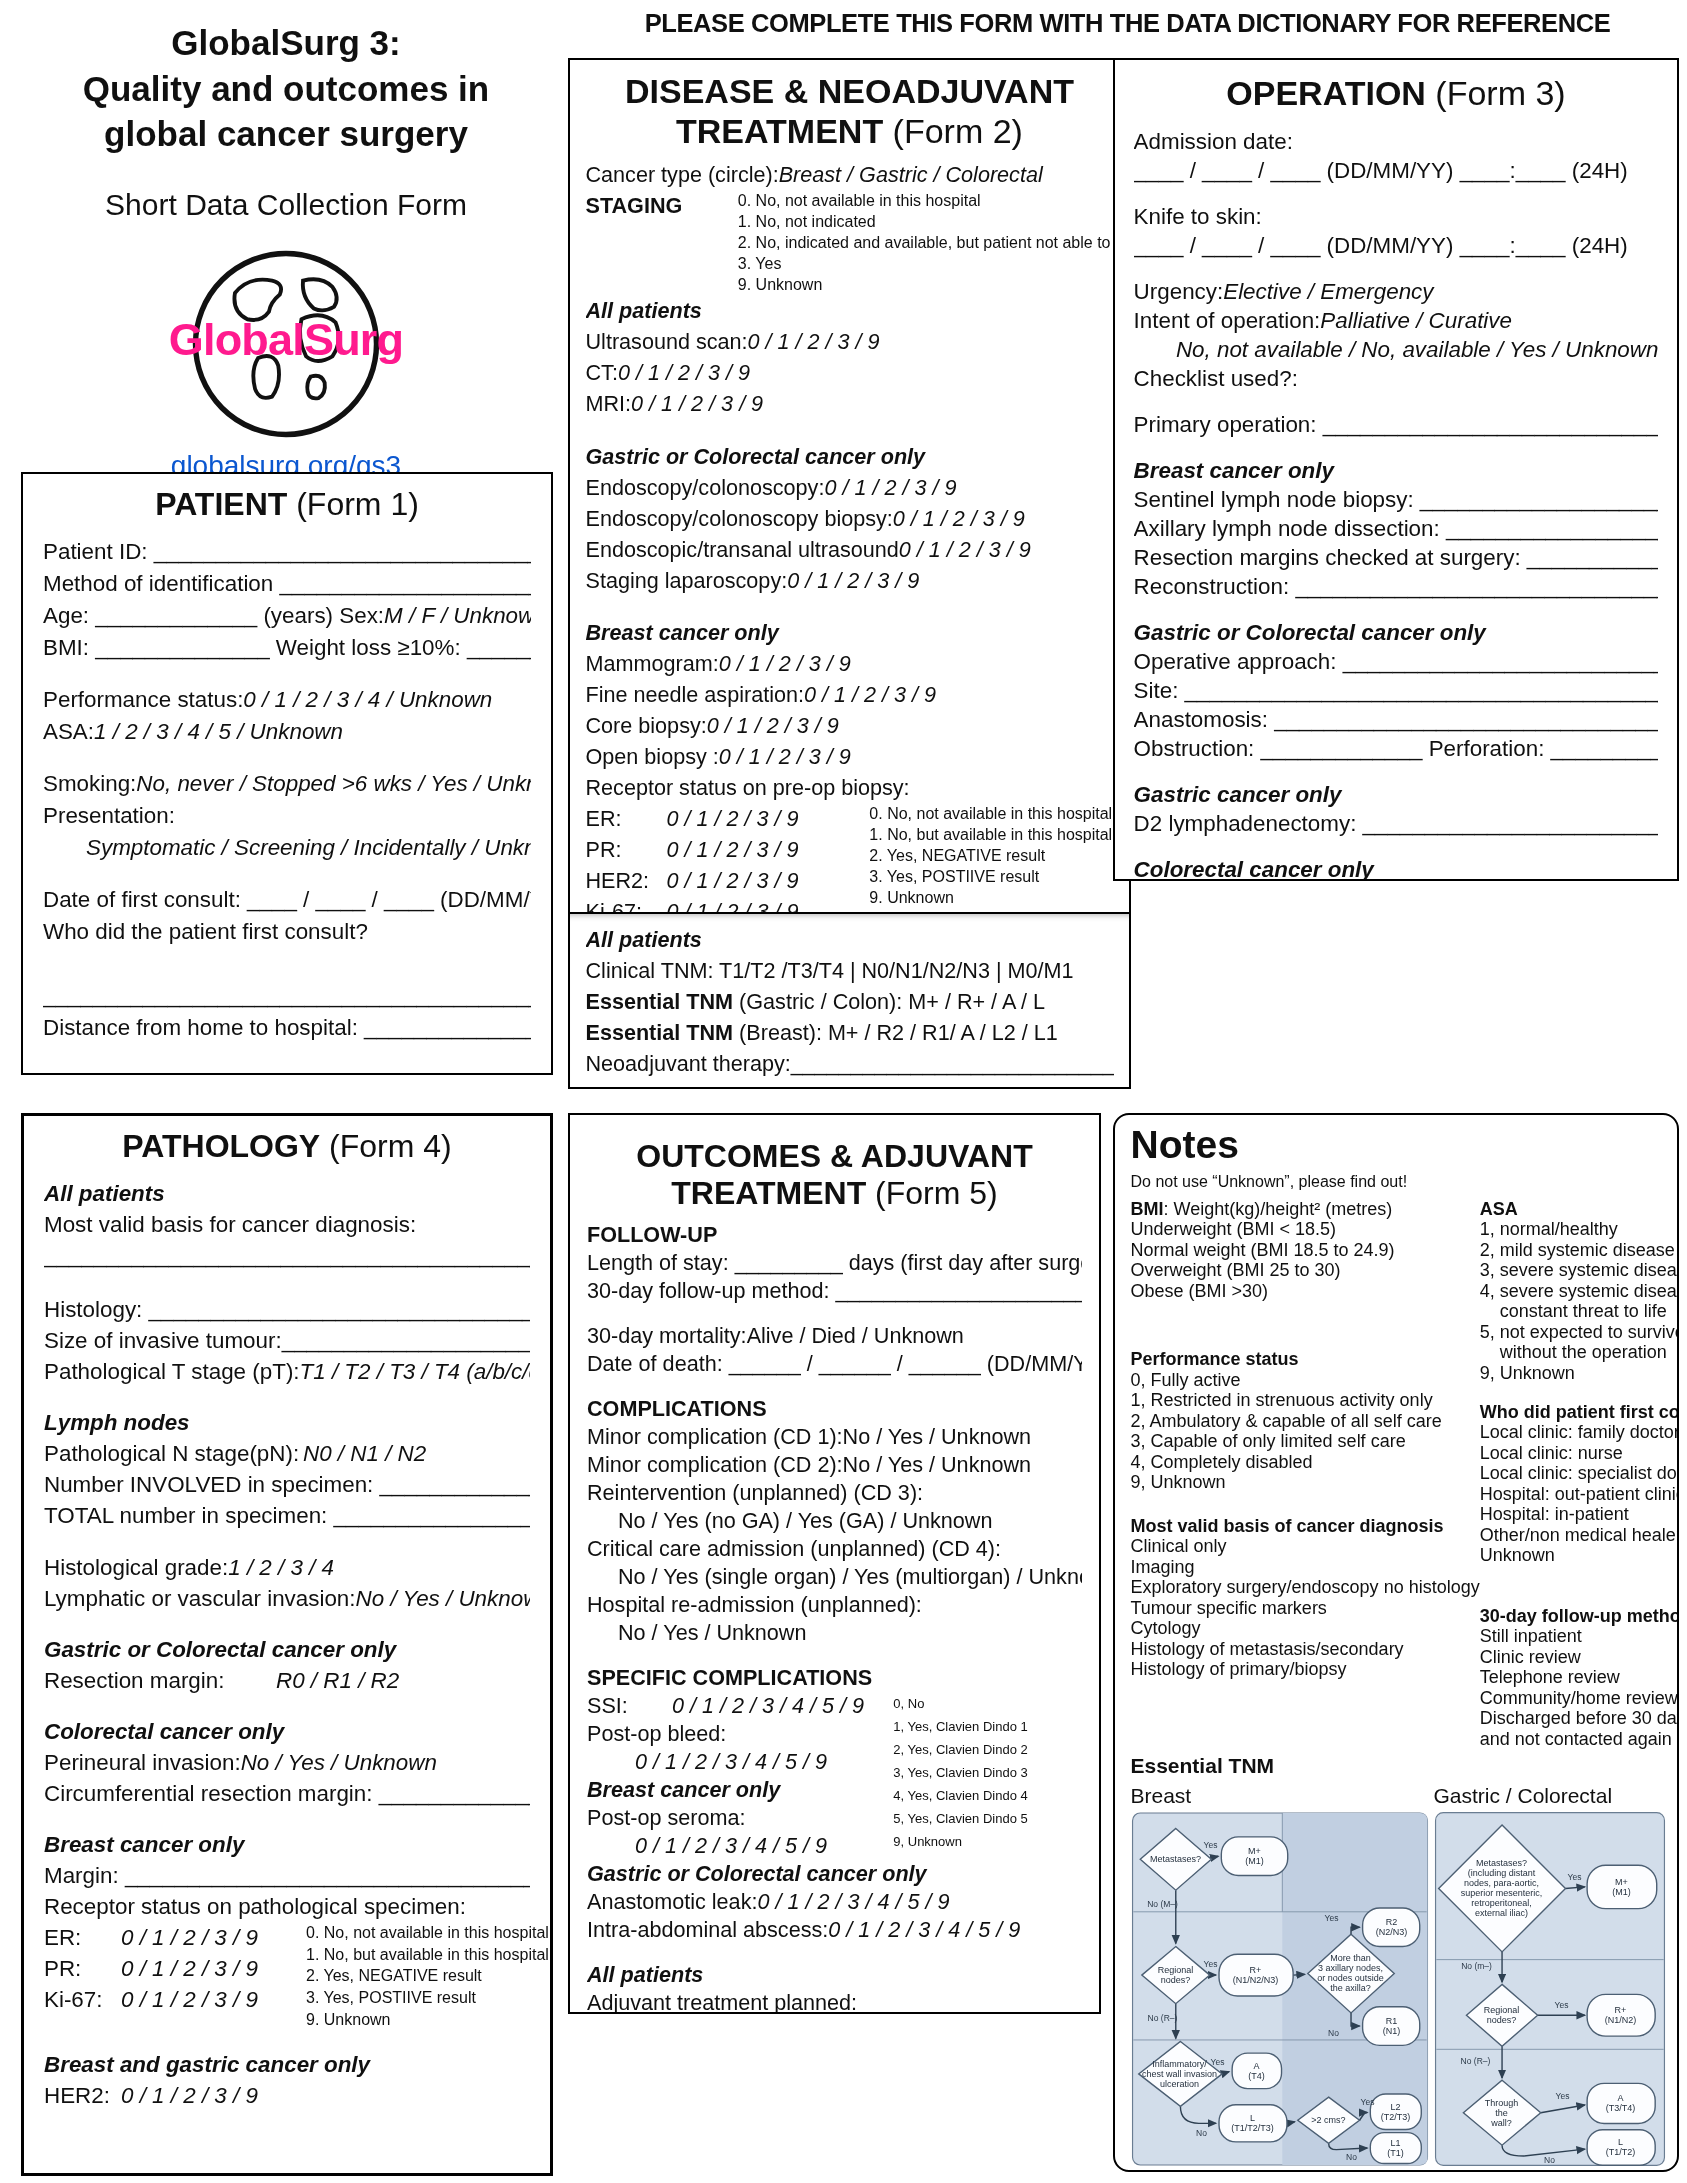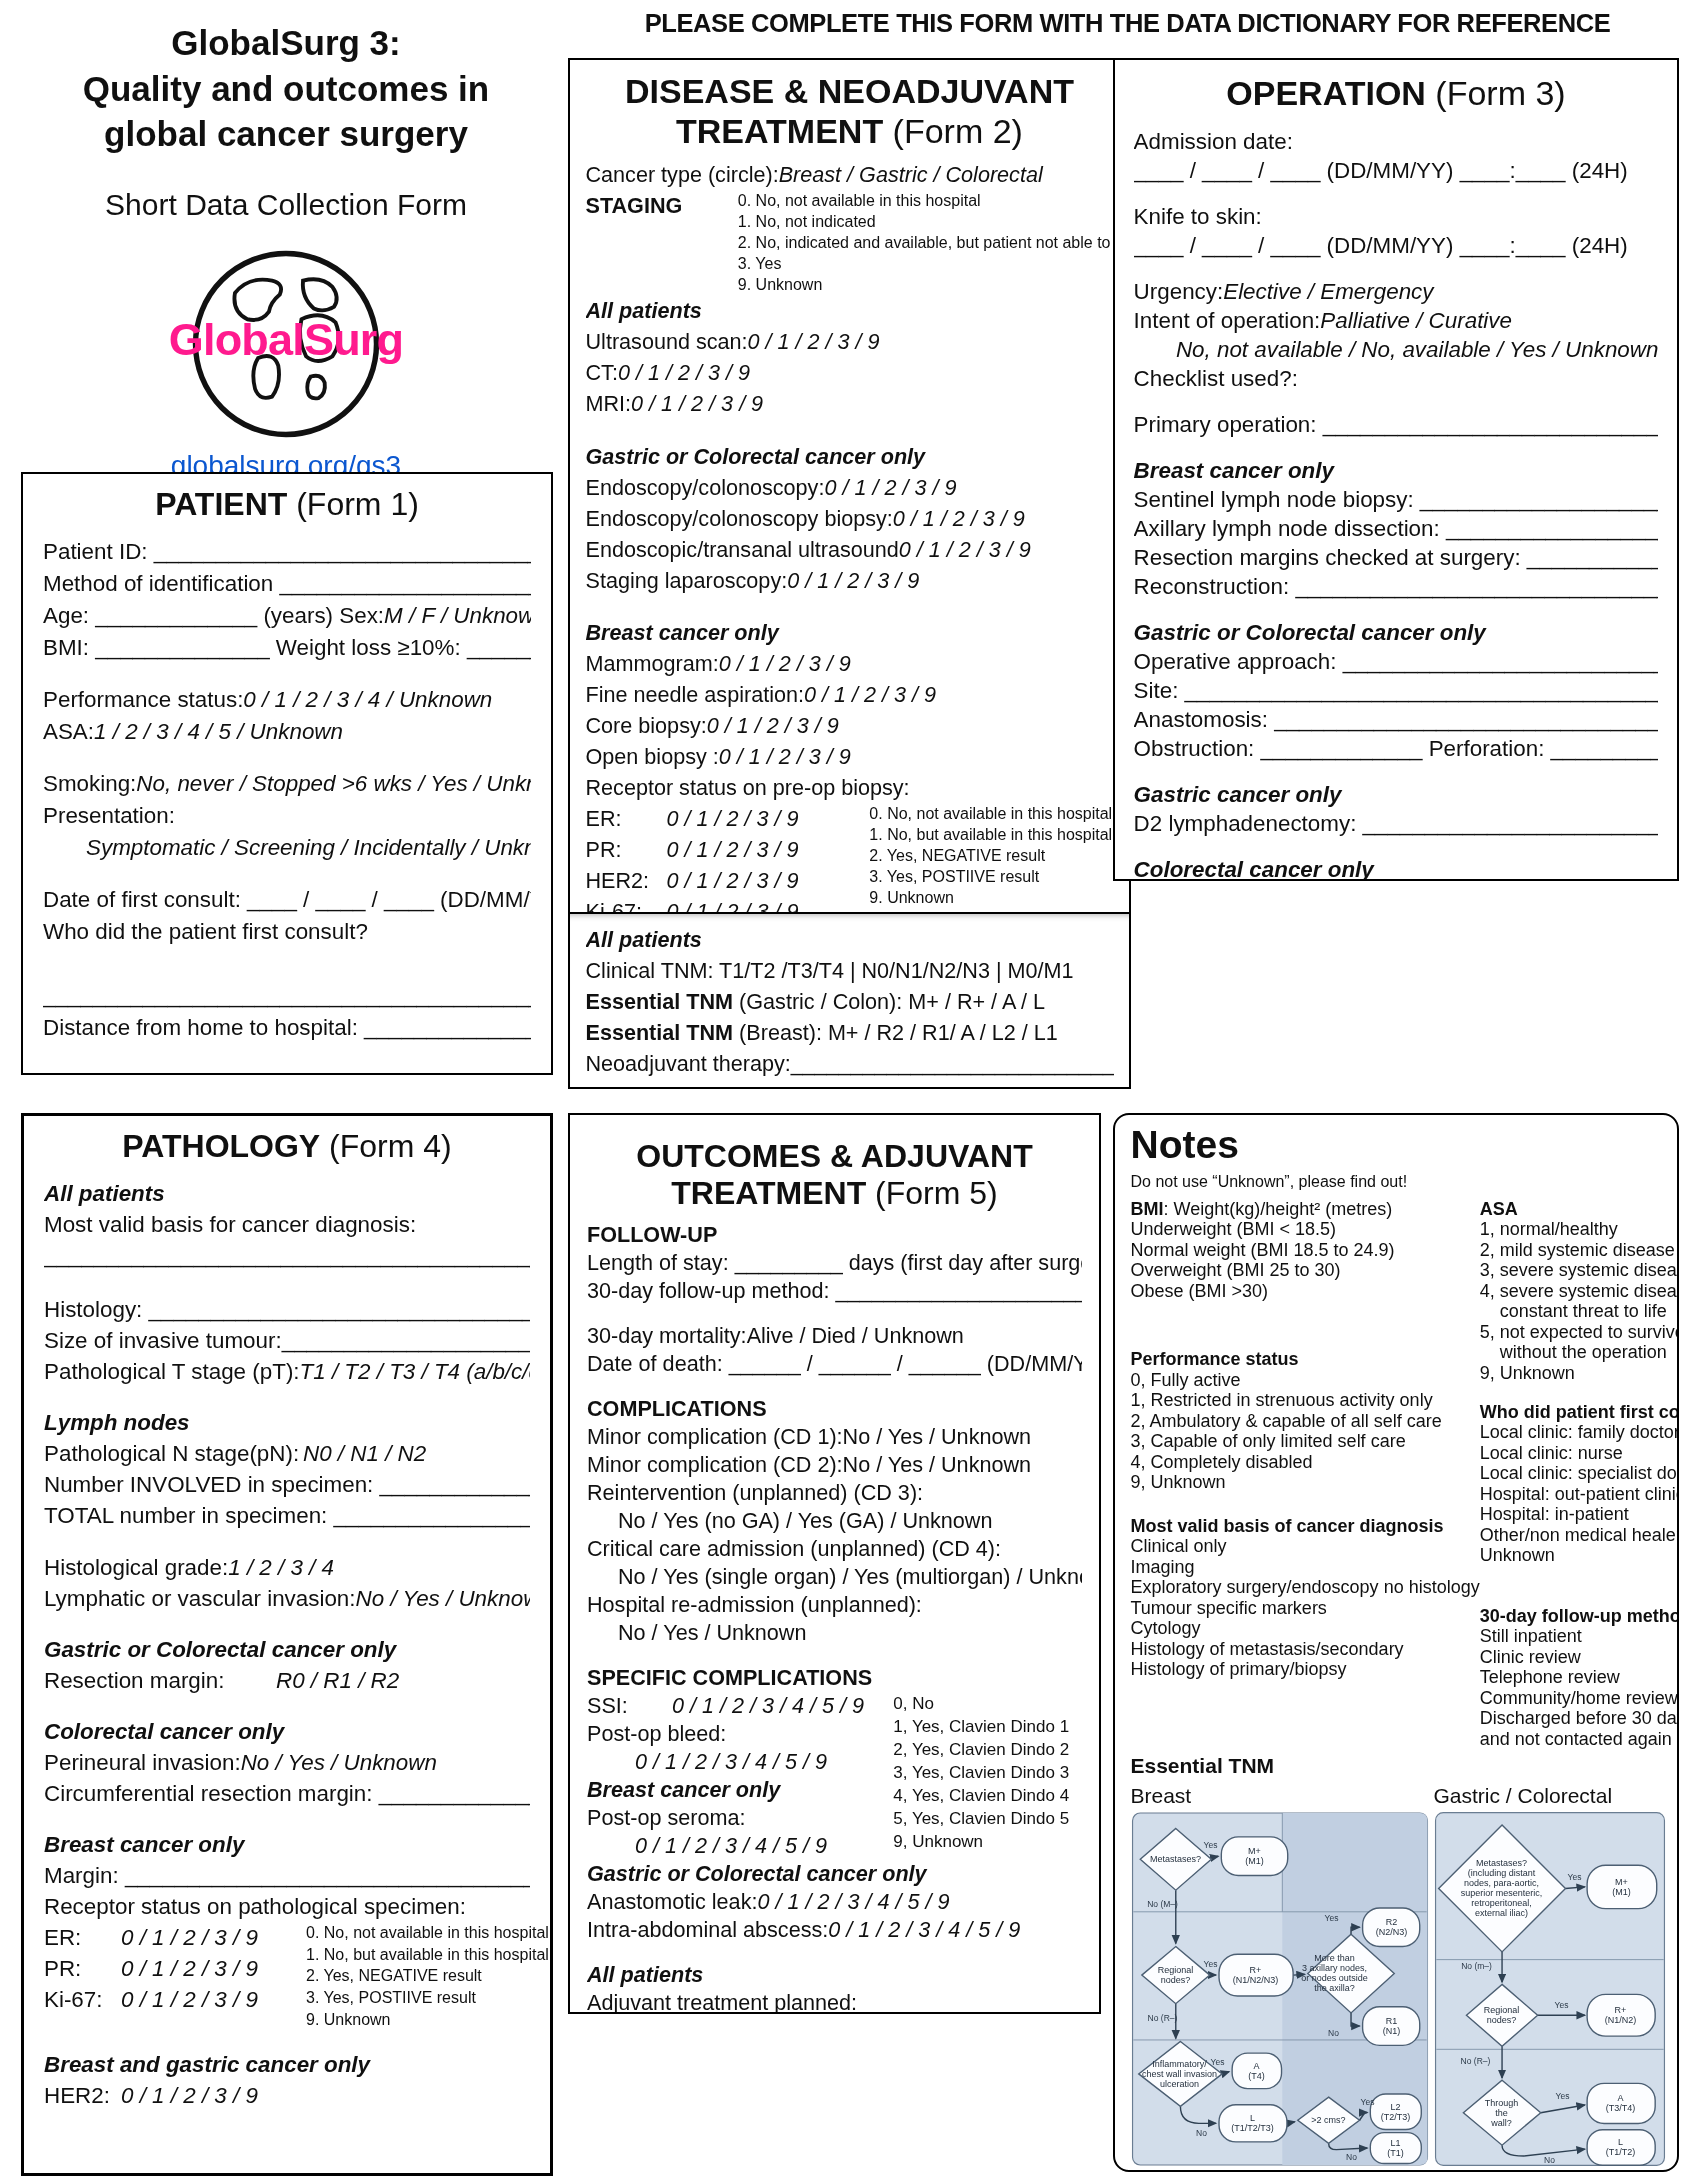--- a/index.html
+++ b/index.html
@@ -48,21 +48,21 @@
   #form3 .box-title{font-size:34px;margin:7.7px 0 14px;}
 
   #form4{left:21px;top:1113px;width:532px;height:1063px;border-width:3.1px;padding:7.7px 20px 0;}
   #form4 .row{font-size:22.4px;line-height:31px;}
   #form4 .box-title{font-size:32px;margin:4.6px 0 12.4px;}
   #form4 .note{font-size:16px;line-height:21.6px;}
 
   #form5{left:568px;top:1113px;width:533px;height:901px;padding:17px 17px 0;}
   #form5 .row{font-size:21.6px;line-height:28px;}
   #form5 .box-title{font-size:32px;line-height:1.15;margin:6.2px 0 9.3px;}
-  #form5 .note{font-size:17px;line-height:23px;}
+  #form5 .note{font-size:13px;line-height:23px;}
 
   #notes{left:1113px;top:1113px;width:566px;height:1059px;padding:6.2px 15.5px 0;border-radius:16px;}
   #notes .n-title{font-size:39px;font-weight:700;margin:1.5px 0 6.2px;}
   #notes .n-sub{font-size:16px;margin-bottom:8px;}
   #notes .row{font-size:18px;line-height:20.5px;overflow:visible;}
   #notes .row.bh{font-size:18px;}
   #notes .ncols{display:flex;}
   #notes .ncol-l{flex:0 0 58%;}
   #notes .ncol-r{flex:1 1 auto;}
   
@@ -443,21 +443,21 @@
         <rect class="nd" x="310" y="366" width="66" height="46" rx="20"></rect>
         <rect class="nd" x="310" y="416" width="66" height="40" rx="18"></rect>
       </svg>
     <div class="fc-nl" style="left: 45px; top: 48px; width: 63px;">Metastases?</div>
         <div class="fc-nl" style="left: 124px; top: 45px; width: 62px;">M+
 (M1)</div>
         <div class="fc-nl" style="left: 45px; top: 164px; width: 54px;">Regional
 nodes?</div>
         <div class="fc-nl" style="left: 125px; top: 164px; width: 71px;">R+
 (N1/N2/N3)</div>
-        <div class="fc-nl" style="left: 204px; top: 162px; width: 80px;">More than
+        <div class="fc-nl" style="left: 220px; top: 162px; width: 80px;">More than
 3 axillary nodes,
 or nodes outside
 the axilla?</div>
         <div class="fc-nl" style="left: 261px; top: 116px; width: 56px;">R2
 (N2/N3)</div>
         <div class="fc-nl" style="left: 261px; top: 215px; width: 56px;">R1
 (N1)</div>
         <div class="fc-nl" style="left: 49px; top: 263px; width: 83px;">Inflammatory/
 chest wall invasion
 ulceration</div>

